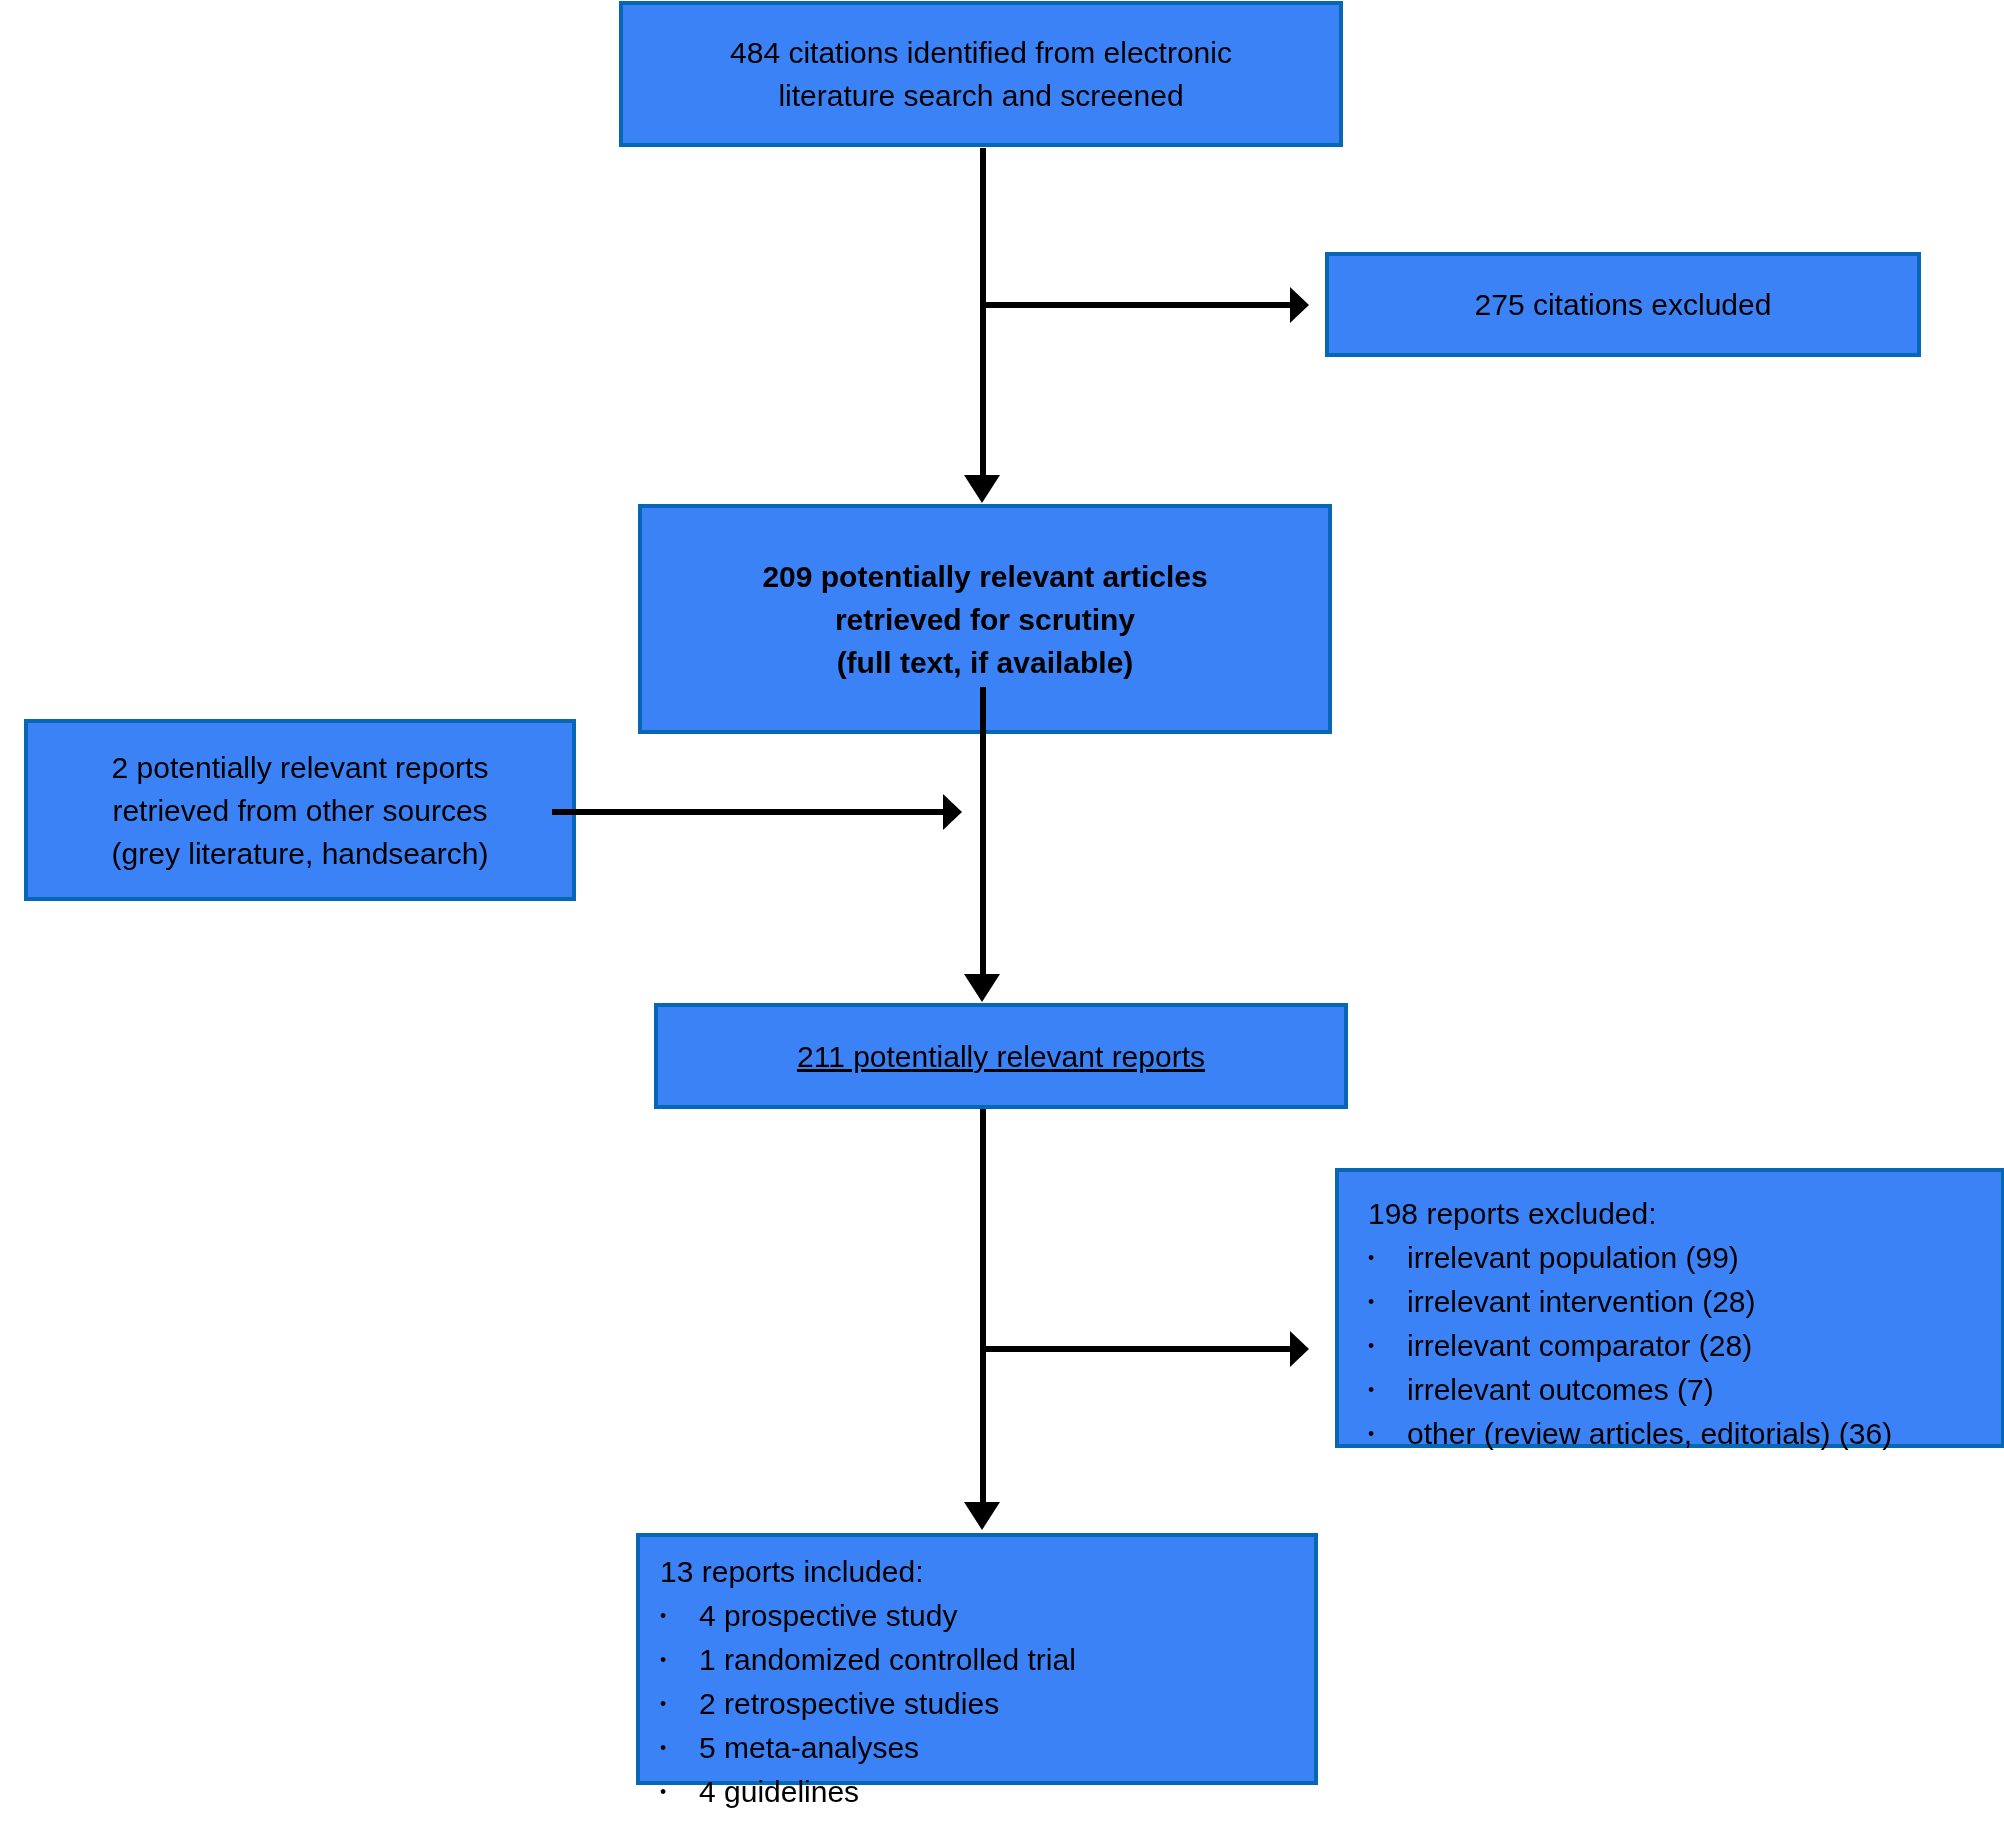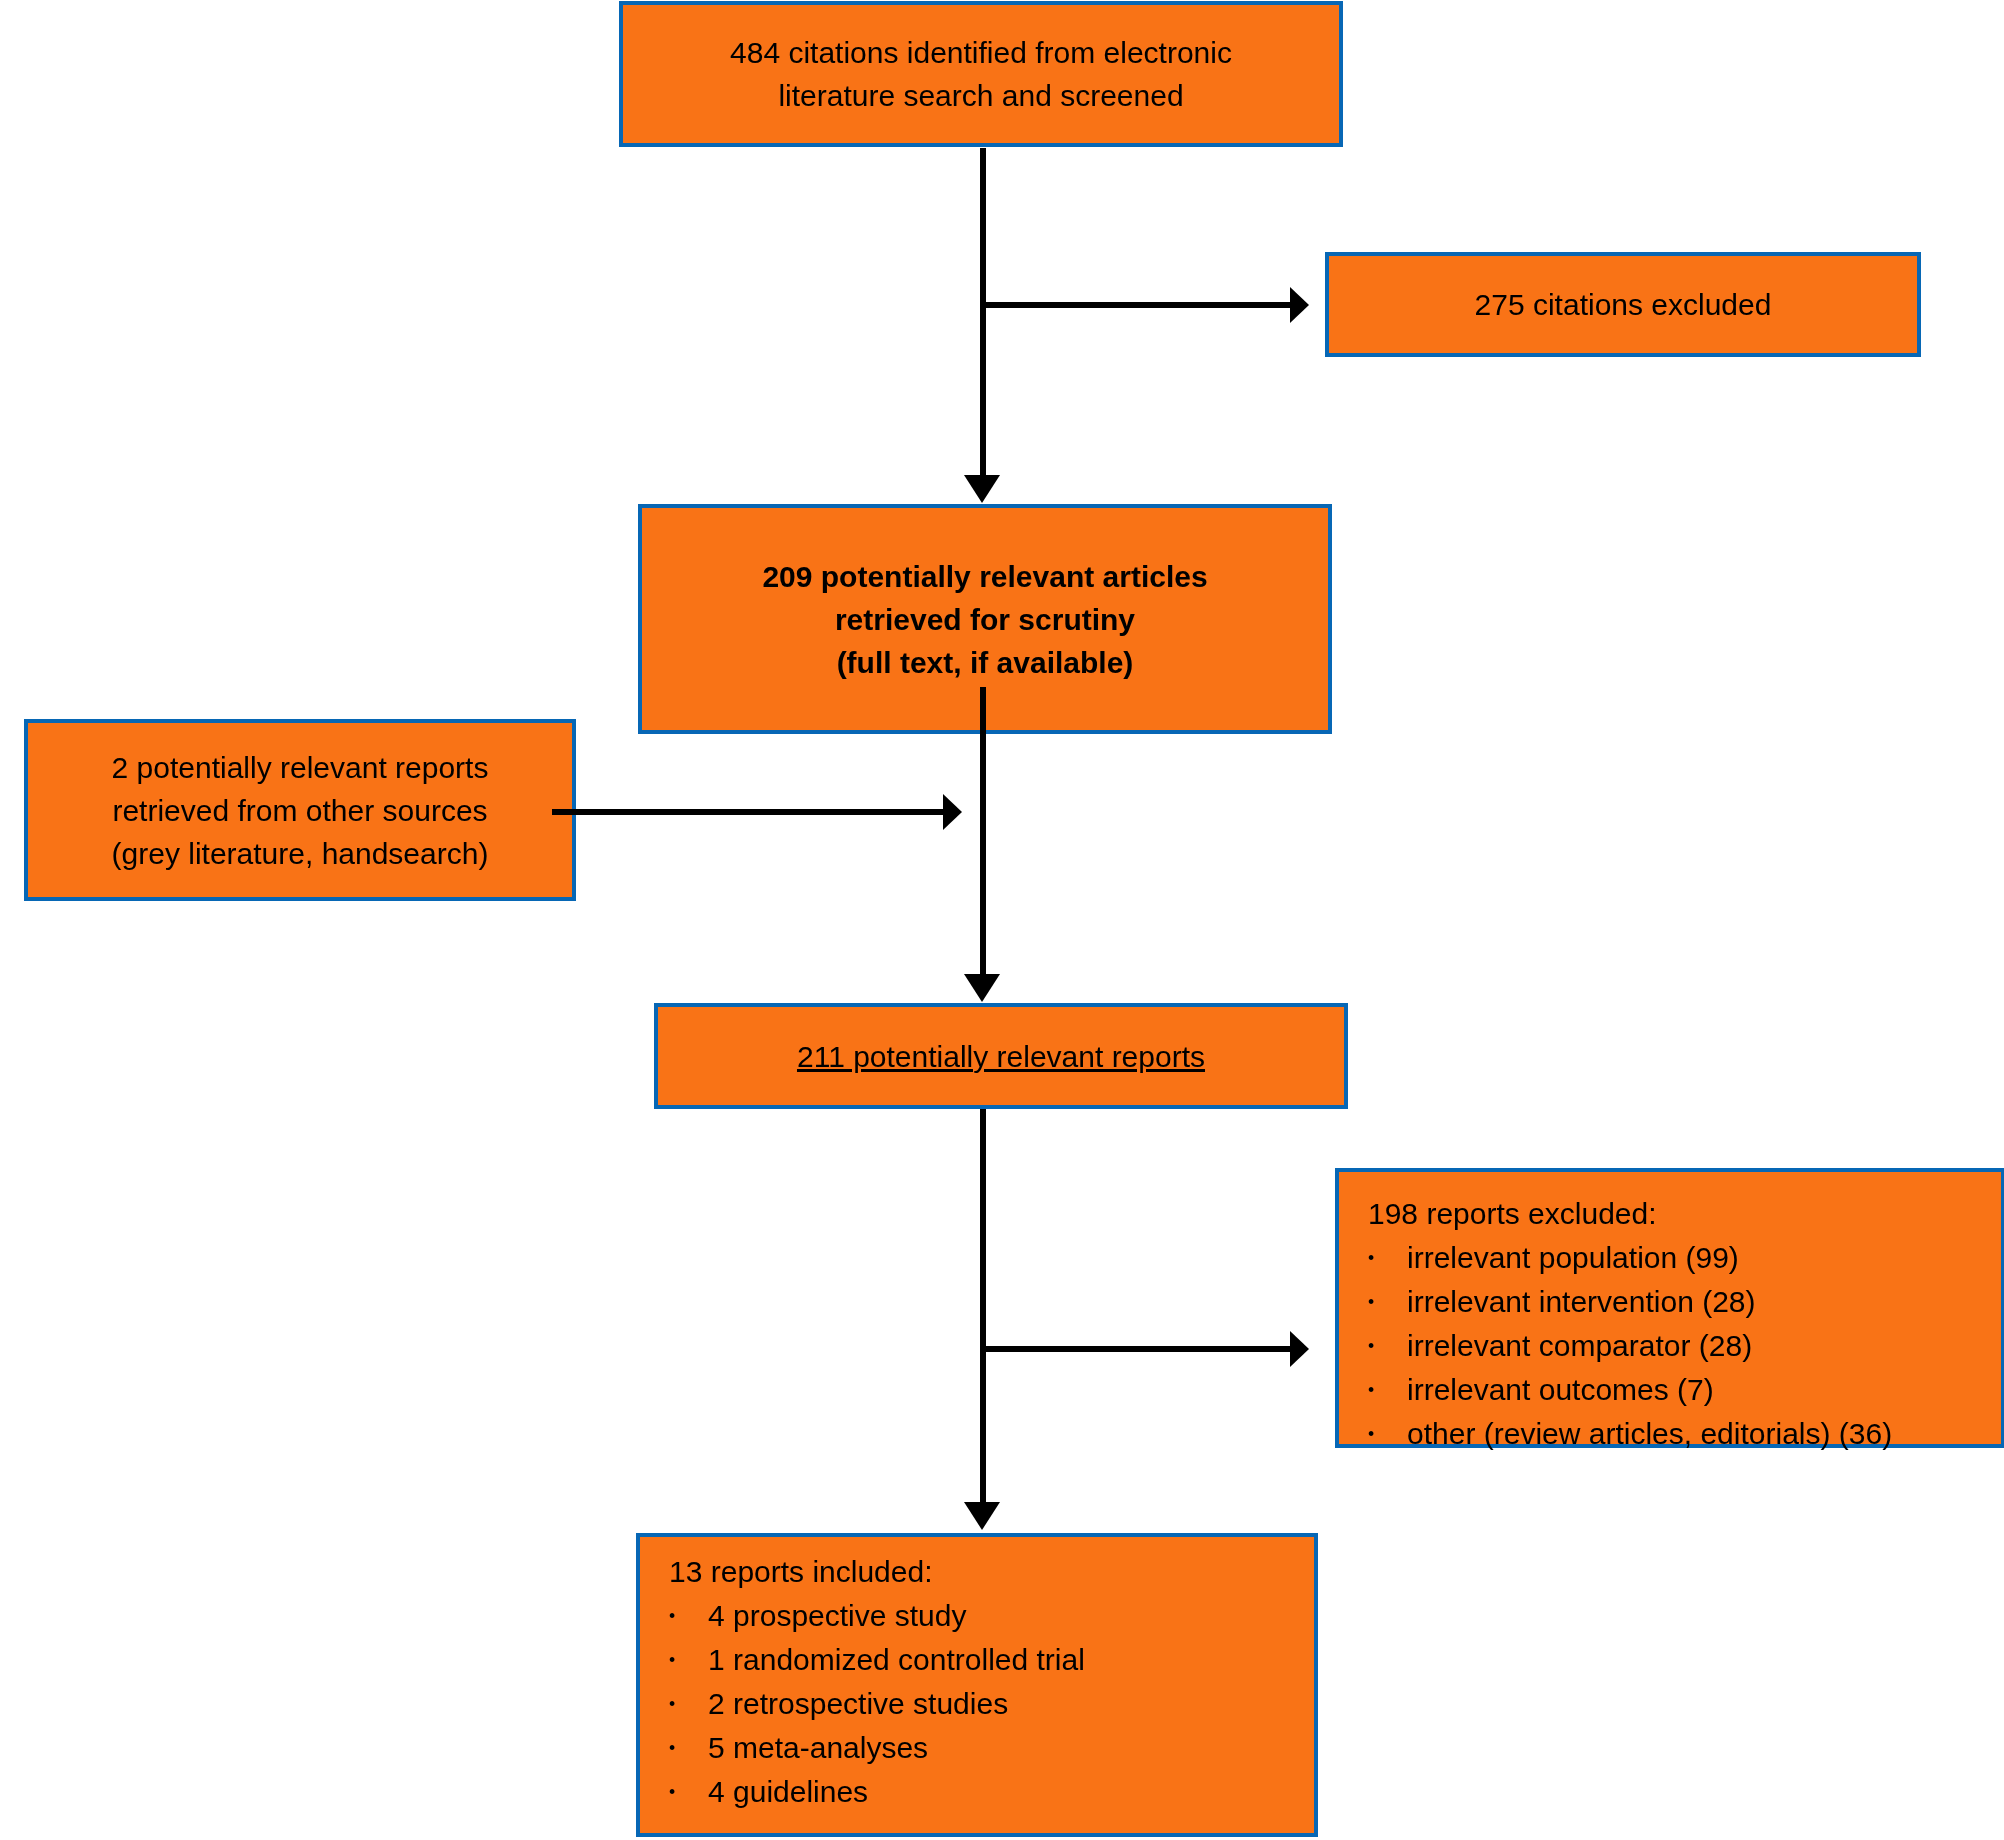--- a/index.html
+++ b/index.html
@@ -12,21 +12,21 @@
     width: 2005px;
     height: 1840px;
     background: #ffffff;
     font-family: "Liberation Sans", sans-serif;
     color: #000000;
   }
   .fbox {
     position: absolute;
     box-sizing: border-box;
     border: 4.6px solid #0767b5;
-    background: #f97316;
+    background: #3b82f6;
   }
   .fbox.center {
     display: flex;
     align-items: center;
     justify-content: center;
     text-align: center;
     white-space: pre-line;
     font-size: 30px;
     line-height: 43px;
   }
@@ -69,22 +69,22 @@
   }
 
   
   #box-identified   { left: 619px; top: 1.4px;    width: 724px; height: 146px; }
   #box-excluded-cit { left: 1325px; top: 252px;  width: 596px; height: 105px; }
   #box-retrieved    { left: 638px; top: 504px; width: 694px; height: 230px; font-weight: bold; }
   #box-other        { left: 0px;    top: 719px; width: 552px; height: 182px; margin-left: 24px; }
   #box-combined     { left: 654px; top: 1003px; width: 694px; height: 106px; text-decoration: underline; }
   #box-excluded-rep { left: 1335px; top: 1168px; width: 670px; height: 280px;
                       padding: 19.5px 14px 0 29px; }
-  #box-included     { left: 636px; top: 1533px; width: 682px; height: 304px;
-                      padding: 13px 14px 0 29px; }
+  #box-included     { left: 636px; top: 1533px; width: 682px; height: 252px;
+                      padding: 13px 14px 0 20px; }
 
   #vline-1 { left: 980px; top: 148px;  height: 329px; }
   #ah-1    { left: 964px; top: 475px; }
   #hline-1 { left: 980px; top: 302px;  width: 310px; }
   #ah-2    { left: 1290px; top: 287px;  }
   #hline-2 { left: 552px; top: 809px; width: 391px; }
   #ah-3    { left: 943px; top: 794px; }
   #vline-2 { left: 980px; top: 687px; height: 288px; }
   #ah-4    { left: 964px; top: 974px; }
   #vline-3 { left: 980px; top: 1109px; height: 393px; }

